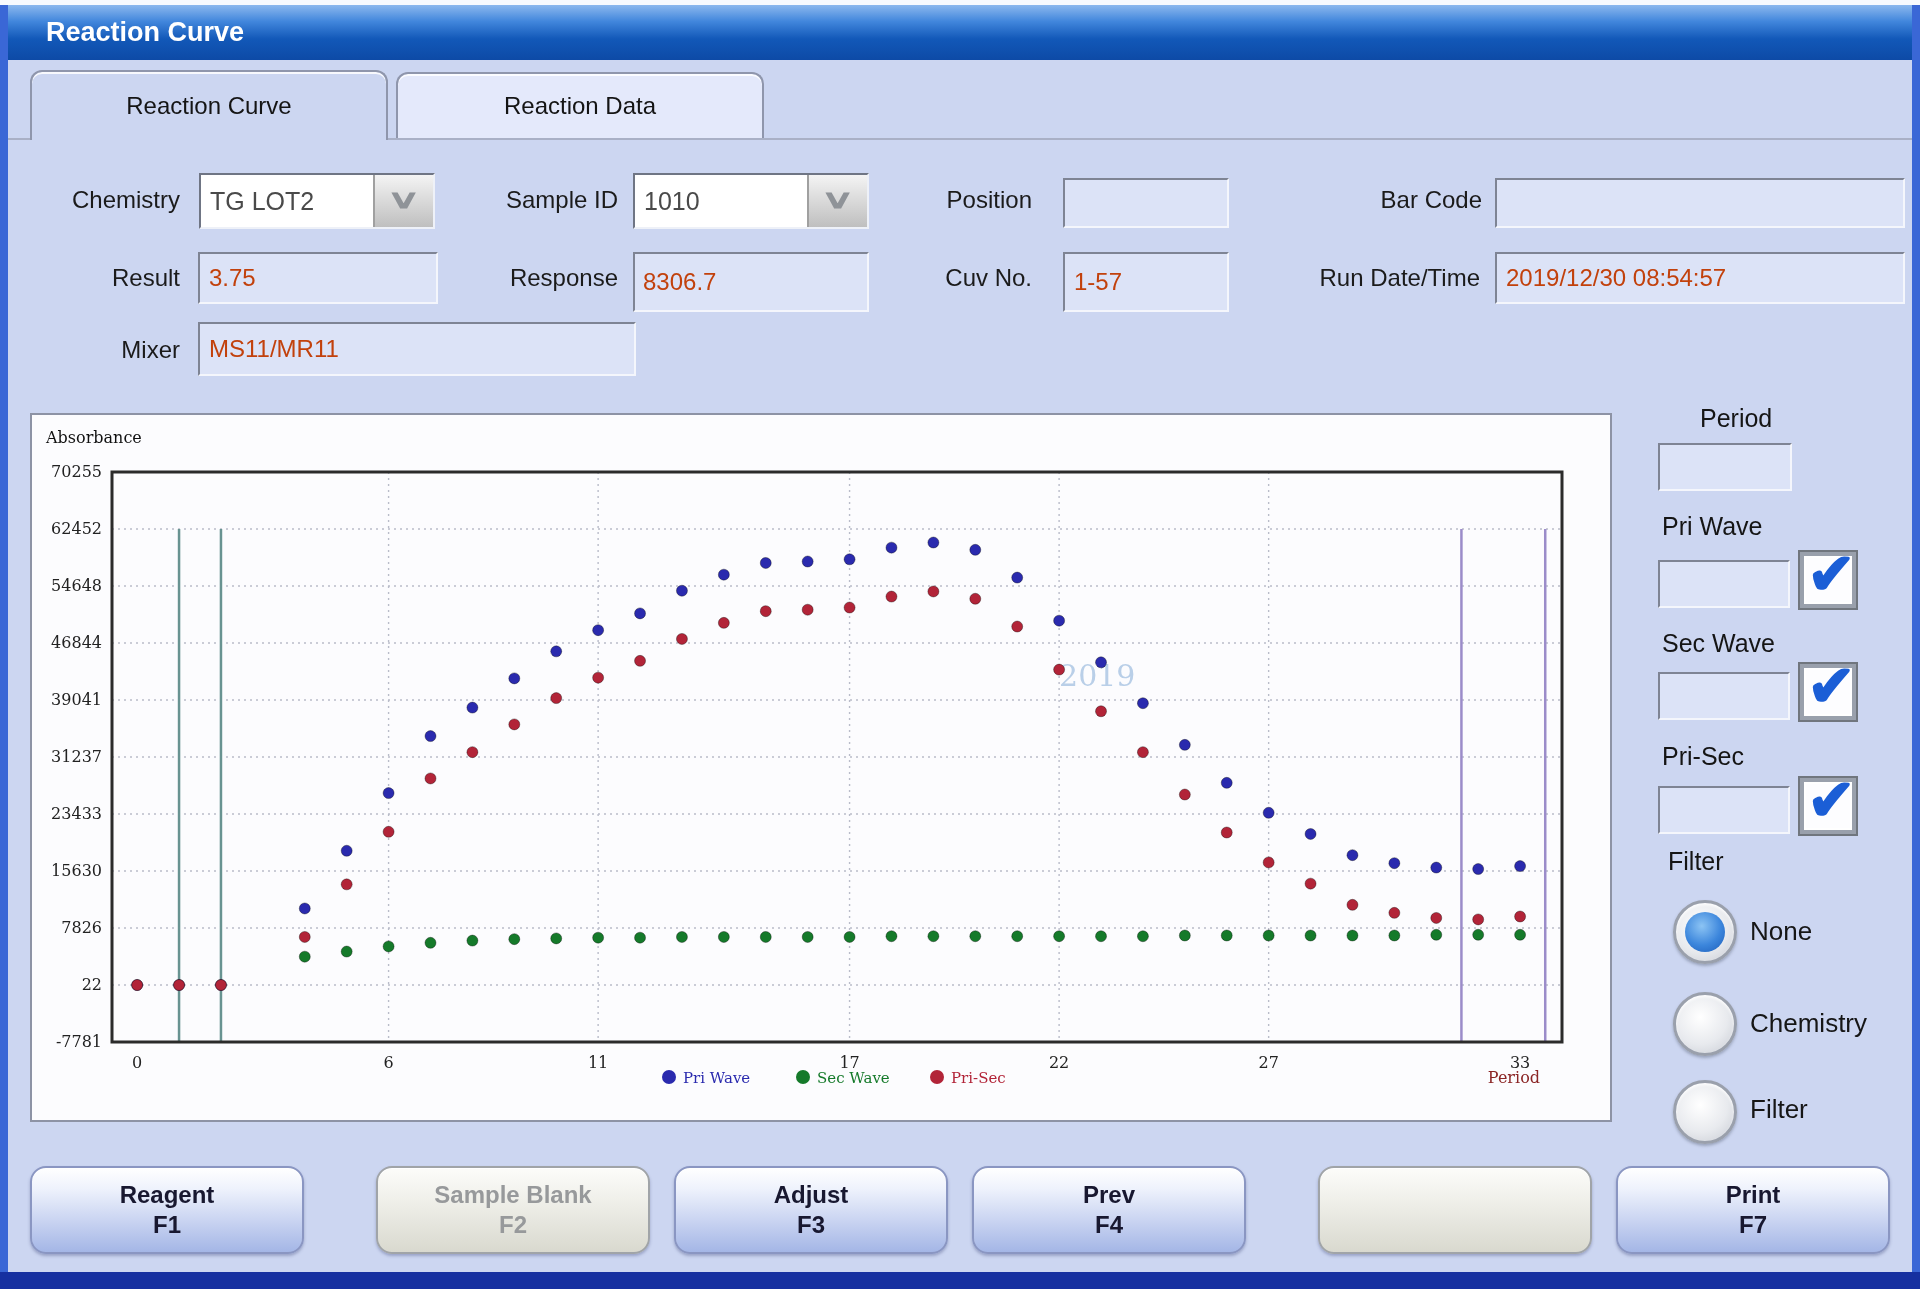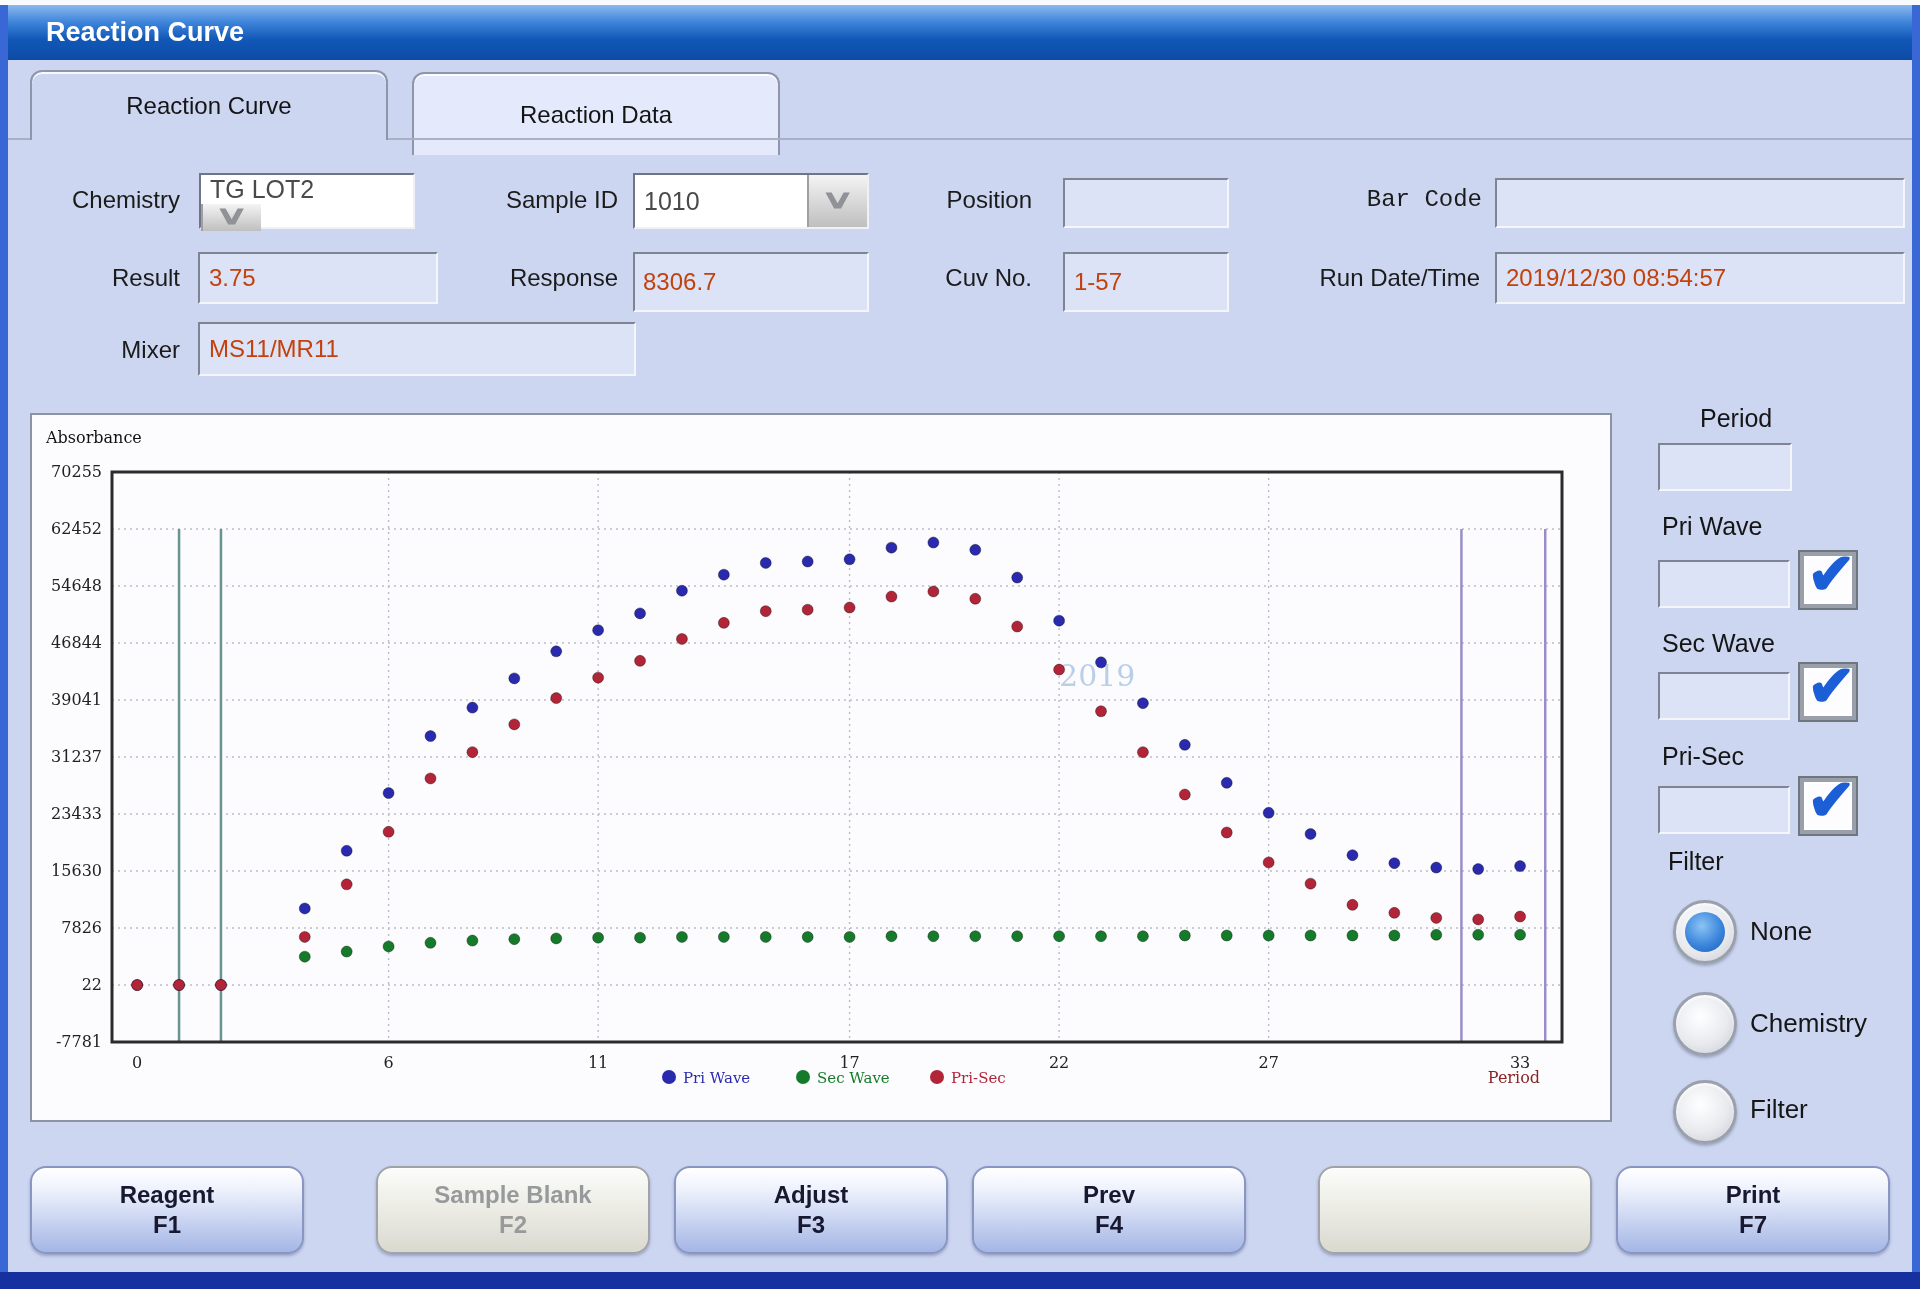--- a/index.html
+++ b/index.html
@@ -14,21 +14,21 @@
     background:linear-gradient(180deg,#8cb8ee 0%,#4186dc 30%,#1258b8 62%,#0d4aa6 100%);
     color:#fff;font-size:27px;font-weight:bold;line-height:55px;padding-left:38px;box-sizing:border-box;}
   .content-bg{position:absolute;left:8px;right:8px;top:60px;bottom:17px;background:#ccd6f1;}
 
   
   .tab-sep{position:absolute;left:8px;width:1904px;top:138px;height:2px;background:#a9b0c6;z-index:2;}
   .tab{position:absolute;border:2px solid #8f96ac;border-bottom:none;border-radius:12px 12px 0 0;
        box-sizing:border-box;display:flex;align-items:center;justify-content:center;
        font-size:24px;color:#141414;box-shadow:inset 0 2px 0 rgba(255,255,255,.85);}
   .tab.active{left:30px;top:70px;width:358px;height:70px;background:#ccd6f1;z-index:3;}
-  .tab.inactive{left:412px;top:72px;width:368px;height:83px;background:#e4e9fb;z-index:1;}
+  .tab.inactive{left:396px;top:72px;width:368px;height:66px;background:#e4e9fb;z-index:1;}
 
   
   .flabel{position:absolute;font-size:24px;color:#1b1b1b;text-align:right;}
   .field{position:absolute;background:#dce3f7;box-sizing:border-box;
     border-top:2px solid #7e8494;border-left:2px solid #7e8494;
     border-bottom:2px solid #f4f6fc;border-right:2px solid #f4f6fc;
     font-size:24px;color:#c2410c;display:flex;align-items:center;padding-left:9px;}
   .dropdown{position:absolute;background:#ffffff;box-sizing:border-box;
     border-top:2px solid #6f7584;border-left:2px solid #6f7584;
     border-bottom:2px solid #eef1f8;border-right:2px solid #eef1f8;
@@ -77,36 +77,36 @@
 
 <div class="tab-sep"></div>
 <div class="tab active">
     <span>Reaction Curve</span>
   </div>
 <div class="tab inactive">
     <span>Reaction Data</span>
   </div>
 
 <div class="flabel" style="left:20px;top:186px;width:160px;">Chemistry</div>
-<div class="dropdown" style="left:199px;top:173px;width:216px;height:56px;flex-direction:column;">
+<div class="dropdown" style="left:199px;top:173px;width:236px;height:56px;">
   <span class="dd-value">TG LOT2</span>
   <span class="dd-btn">
       <span class="dd-arrow">∨</span>
     </span>
 </div>
 <div class="flabel" style="left:450px;top:186px;width:168px;">Sample ID</div>
 <div class="dropdown" style="left:633px;top:173px;width:236px;height:56px;">
   <span class="dd-value">1010</span>
   <span class="dd-btn">
       <span class="dd-arrow">∨</span>
     </span>
 </div>
 <div class="flabel" style="left:880px;top:186px;width:152px;">Position</div>
 <div class="field" style="left:1063px;top:178px;width:166px;height:50px;"></div>
-<div class="flabel" style="left:1310px;top:186px;width:172px;font-family:Liberation Mono, monospace;">Bar Code</div>
+<div class="flabel" style="left:1310px;top:186px;width:172px;">Bar Code</div>
 <div class="field" style="left:1495px;top:178px;width:410px;height:50px;"></div>
 
 <div class="flabel" style="left:20px;top:264px;width:160px;">Result</div>
 <div class="field" style="left:198px;top:252px;width:240px;height:52px;">3.75</div>
 <div class="flabel" style="left:430px;top:264px;width:188px;">Response</div>
 <div class="field" style="left:633px;top:252px;width:236px;height:60px;padding-left:8px;">8306.7</div>
 <div class="flabel" style="left:880px;top:264px;width:152px;">Cuv No.</div>
 <div class="field" style="left:1063px;top:252px;width:166px;height:60px;">1-57</div>
 <div class="flabel" style="left:1245px;top:264px;width:235px;">Run Date/Time</div>
 <div class="field" style="left:1495px;top:252px;width:410px;height:52px;">2019/12/30 08:54:57</div>

